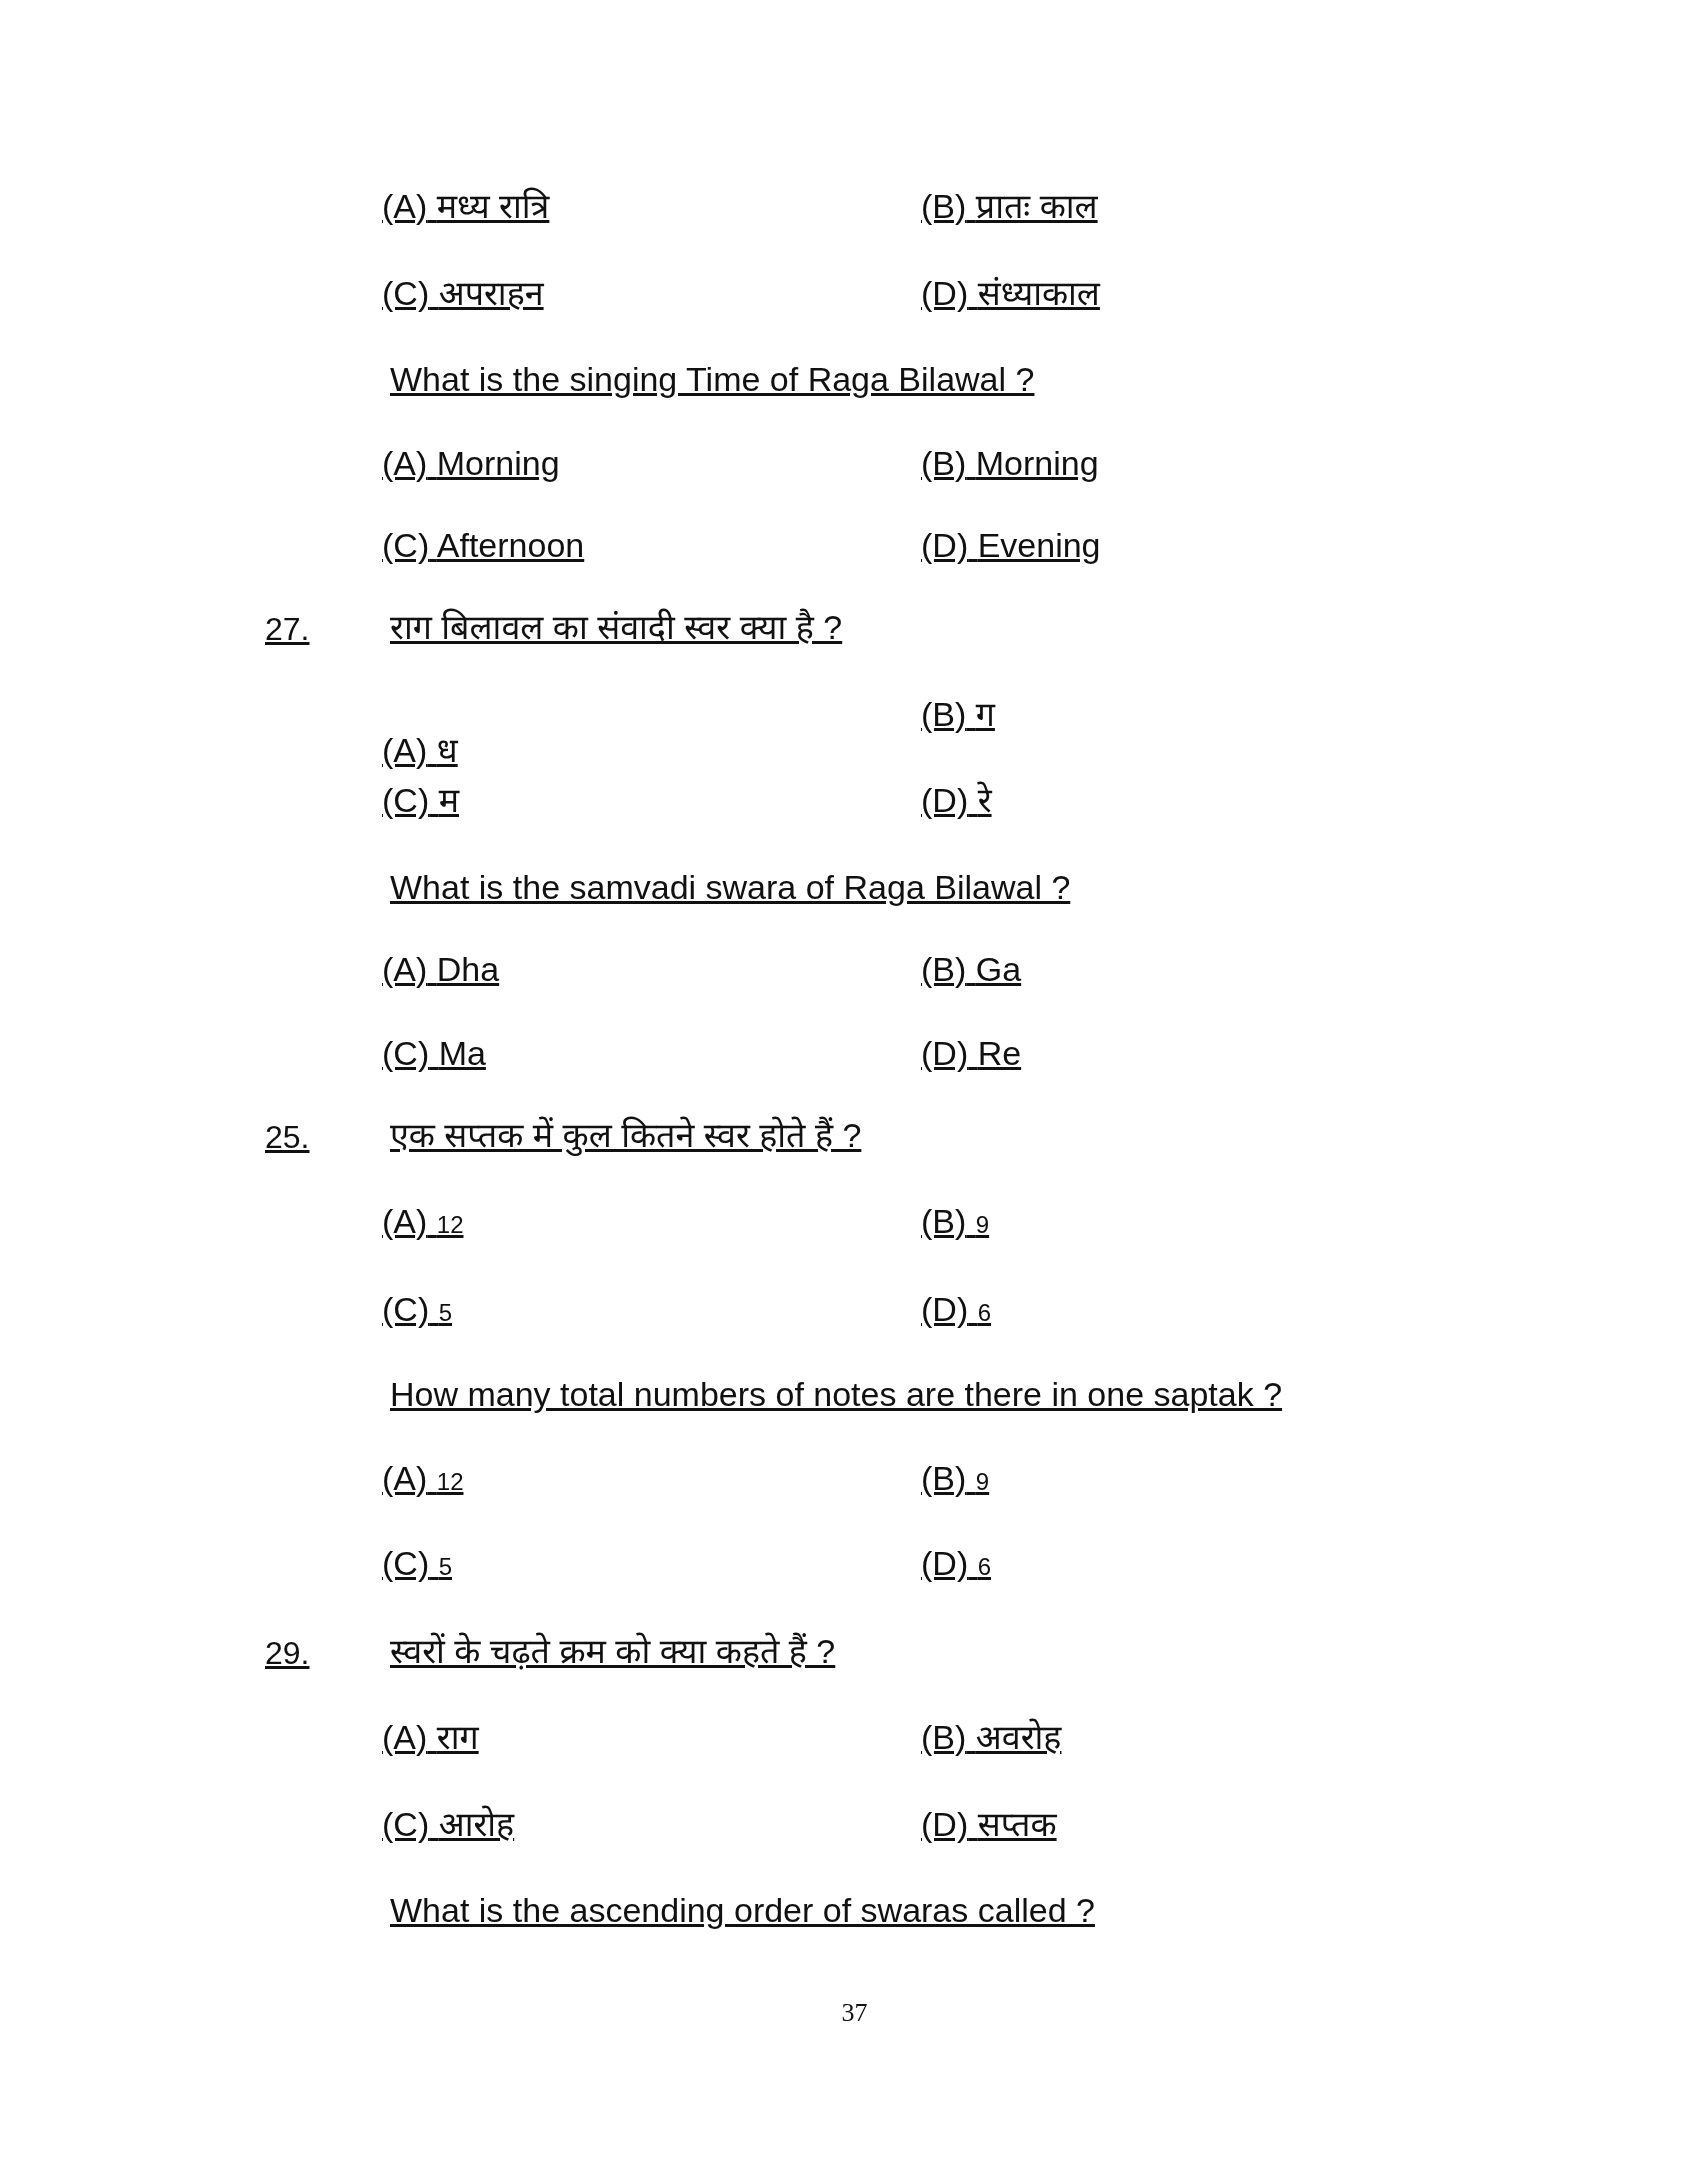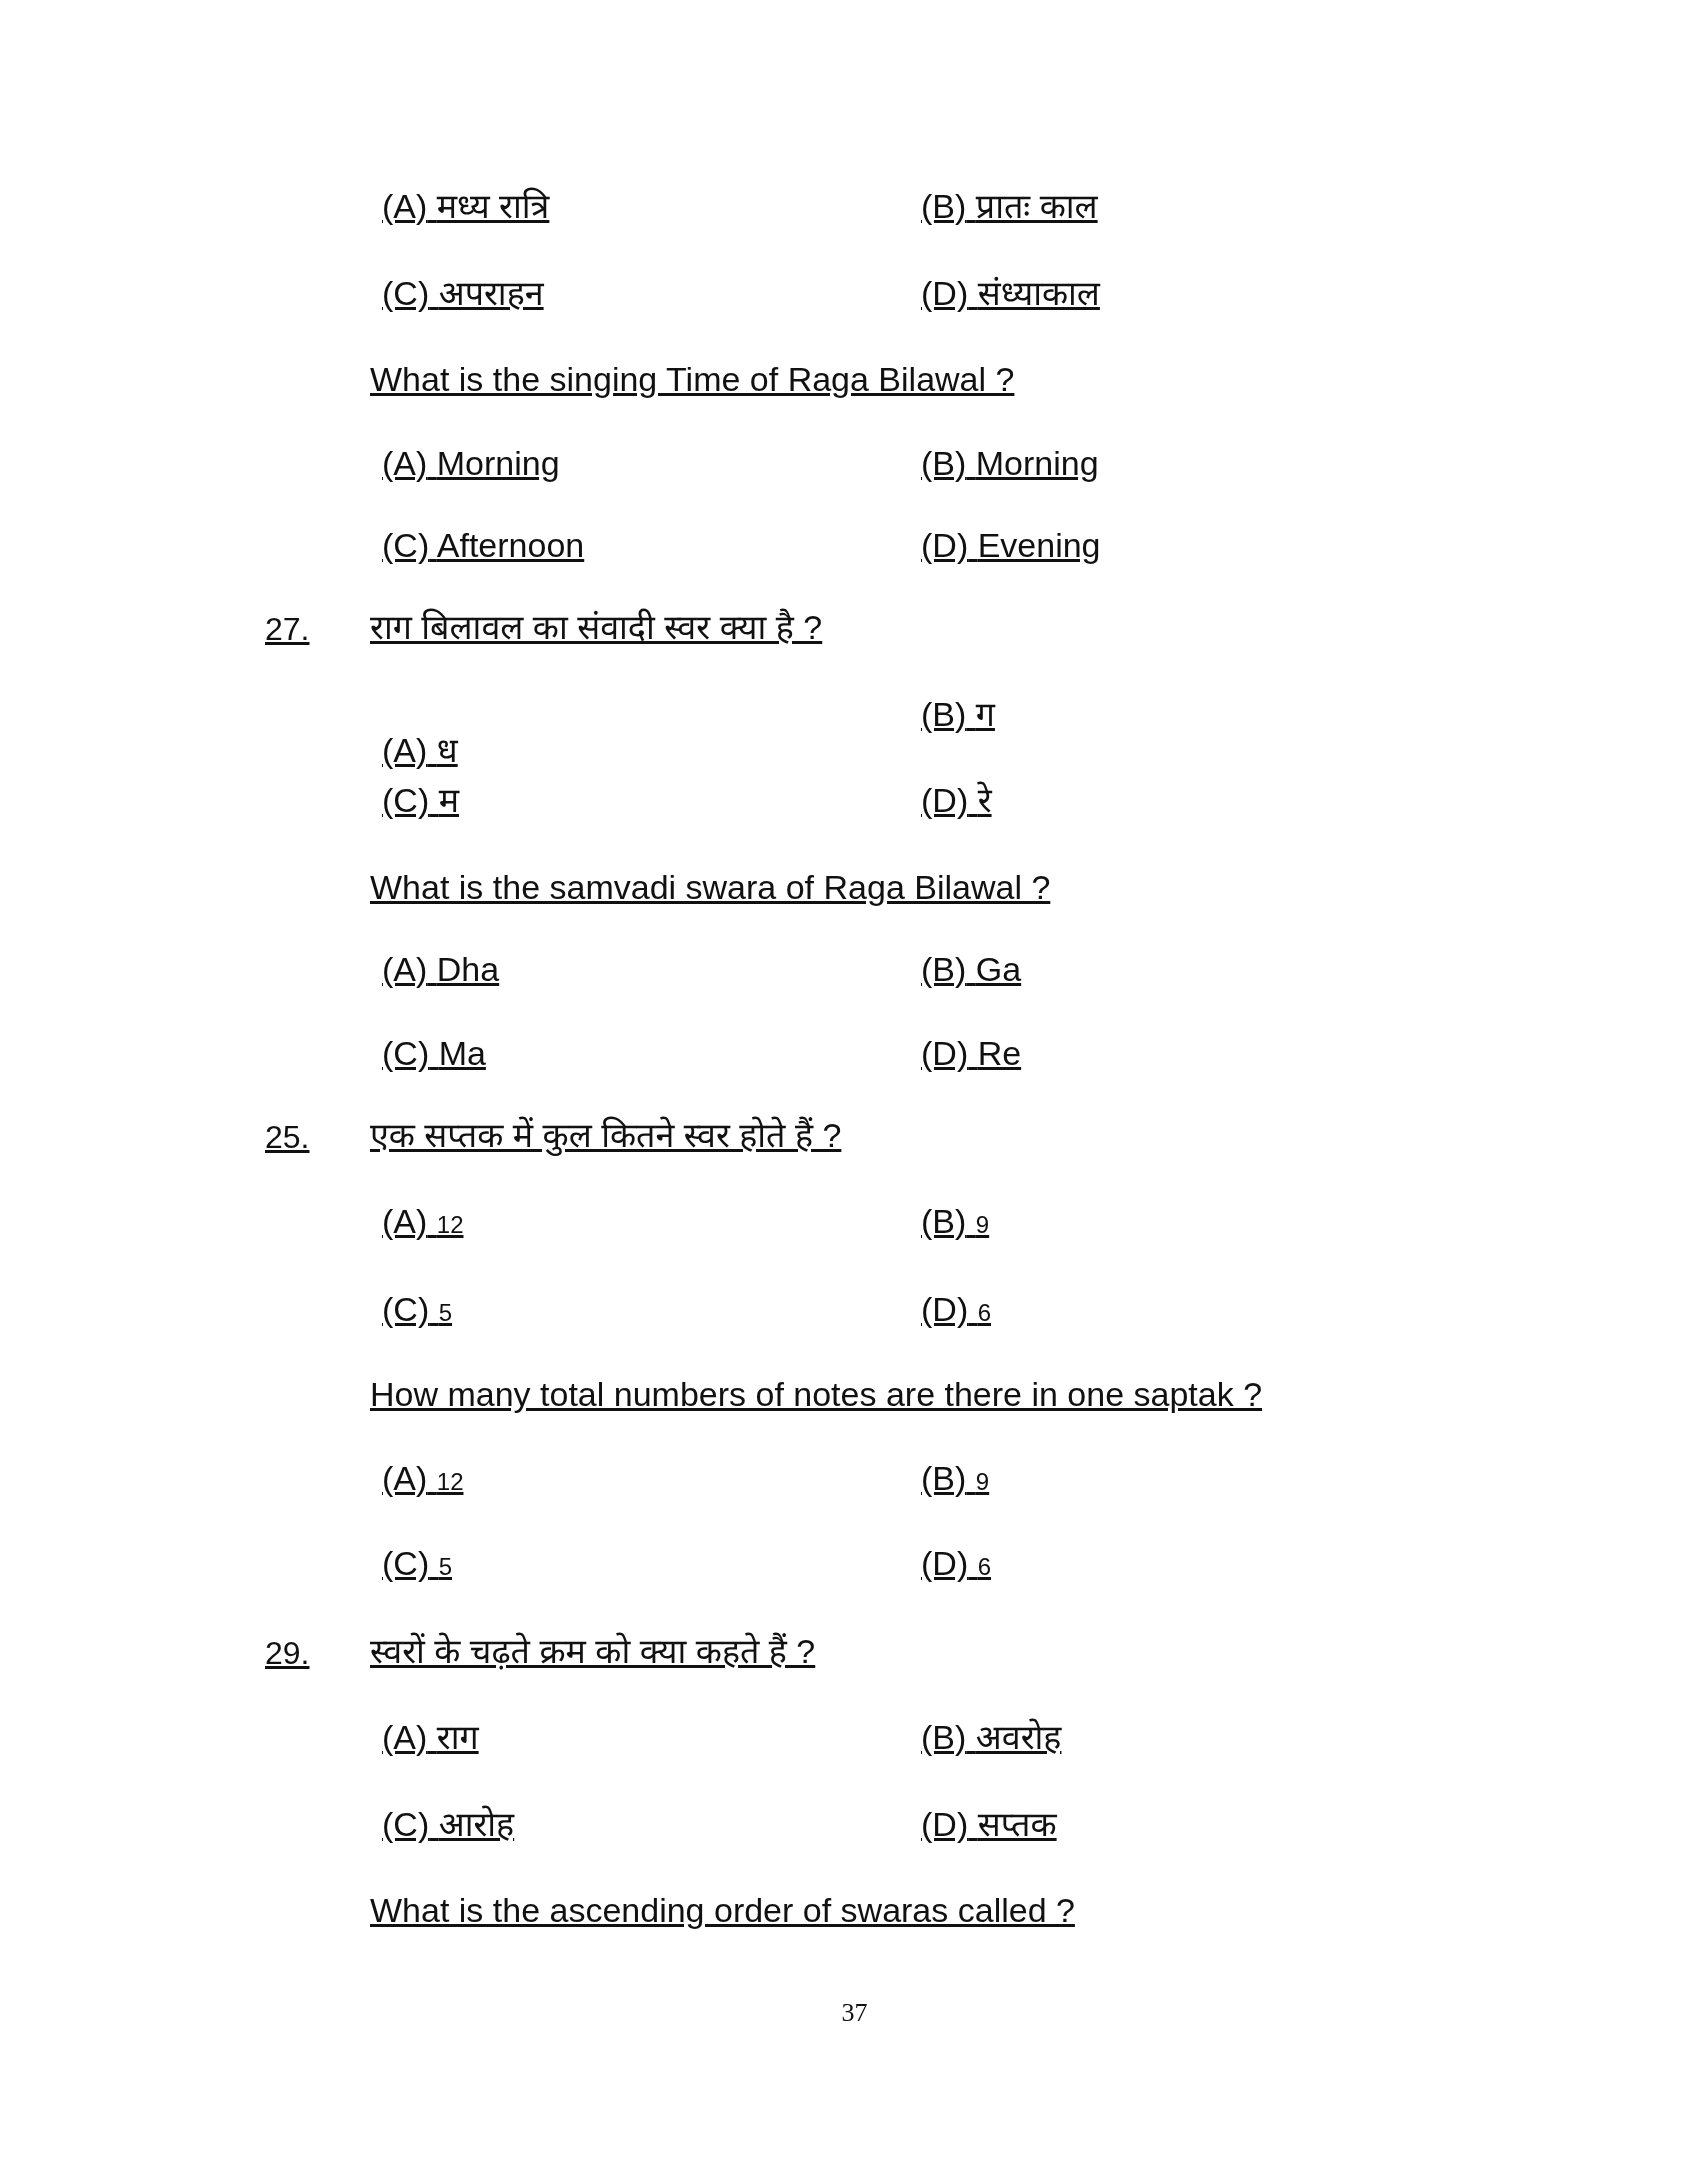--- a/index.html
+++ b/index.html
@@ -2,21 +2,21 @@
 <html><head>
 <meta charset="utf-8">
 <style>
   html,body{margin:0;padding:0;background:#fff;}
   body{width:1683px;height:2178px;position:relative;overflow:hidden;color:#111;
        font-family:"Liberation Sans","DejaVu Sans",sans-serif;}
   .line{position:absolute;white-space:nowrap;font-size:34px;line-height:40px;text-decoration:underline;}
   .num{left:265px;font-size:32px;}
   .c1{left:382px;}
   .c2{left:898px;margin-left:23px;}
-  .q{left:370px;}
+  .q{left:390px;}
   .small{font-size:24px;}
   .page-num{position:absolute;left:0;width:1709px;text-align:center;top:1998px;
             font-size:26px;font-family:"Liberation Serif","DejaVu Serif",serif;}
 </style>
 </head>
 <body>
 
 <div class="line c1" style="top:186px"><span>(A)</span> <span>मध्य रात्रि</span></div>
 <div class="line c2" style="top:186px"><span>(B)</span> <span>प्रातः काल</span></div>
 <div class="line c1" style="top:273px"><span>(C)</span> <span>अपराहन</span></div>

